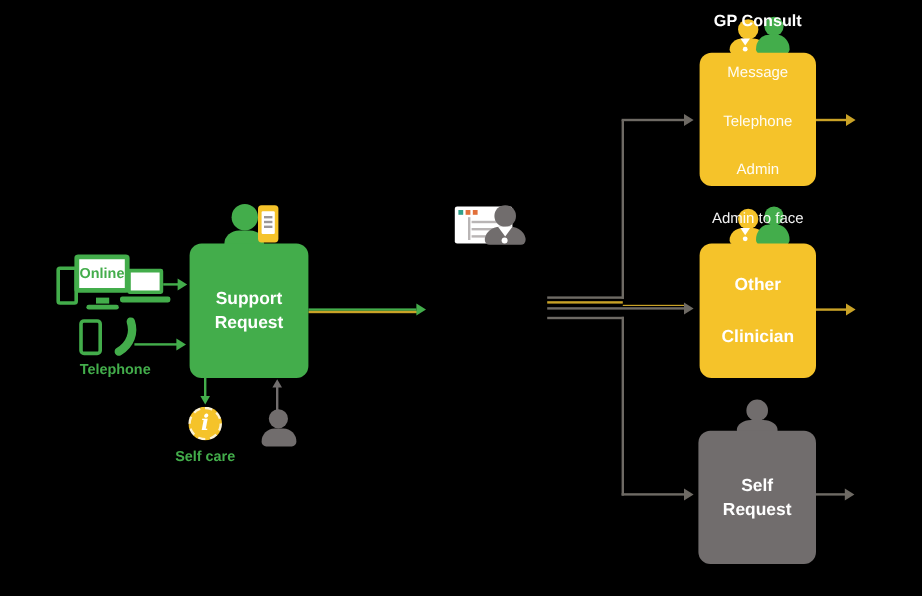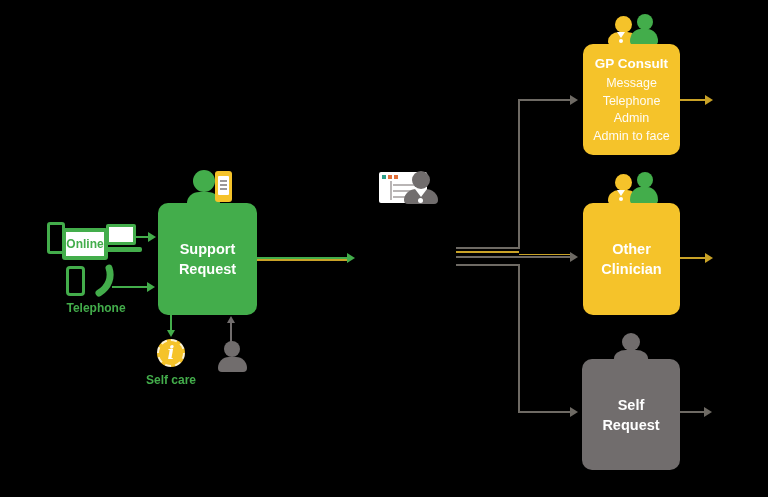--- a/index.html
+++ b/index.html
@@ -8,21 +8,21 @@
     font-family:"Liberation Sans",sans-serif;
     --green:#43ad4b; --yellow:#f5c32a; --gray:#716d6d;
     --line-gray:#6e6a64; --line-yellow:#c9a227;
   }
   .node{
     position:absolute;border-radius:10px;color:#fff;font-weight:bold;
     display:flex;flex-direction:column;align-items:center;justify-content:center;
     text-align:center;z-index:2;font-size:14.5px;line-height:20px;
   }
   .node.green{background:var(--green);}
-  .node.yellow{background:var(--yellow);}
+  .node.yellow{background:var(--yellow);gap:23px;}
   .node.gray{background:var(--gray);}
   .gp-title{font-weight:bold;font-size:13.5px;line-height:19px;margin-bottom:2px;}
   .gp-item{font-weight:400;font-size:12.5px;line-height:17.5px;color:rgba(255,255,255,.95);}
   .hline,.vline{position:absolute;z-index:1;}
   .ah{position:absolute;width:0;height:0;z-index:3;}
   .ah-r{border-top:5px solid transparent;border-bottom:5px solid transparent;border-left:8px solid #000;}
   .ah-d{border-left:4px solid transparent;border-right:4px solid transparent;border-top:7px solid #000;}
   .ah-u{border-left:4px solid transparent;border-right:4px solid transparent;border-bottom:7px solid #000;}
   .p-head{position:absolute;border-radius:50%;z-index:1;}
   .p-body{position:absolute;border-radius:48% 48% 5px 5px / 95% 95% 5px 5px;z-index:1;}
@@ -36,21 +36,21 @@
   .phone-screen-line{position:absolute;background:#9c9898;}
 </style>
 </head>
 <body>
 
 <div class="canvas" style="--green: #43ad4b; --yellow: #f5c32a; --gray: #716d6d; --line-gray: #6e6a64; --line-yellow: #c9a227;">
 
   <div class="devbox" style="left:47px;top:222px;width:18px;height:32px;border:3px solid var(--green);border-radius:3px;"></div>
   <div class="devbox" style="left:106px;top:224px;width:30px;height:21px;border:3px solid var(--green);background:#fff;border-radius:2px;"></div>
   <div class="devbox" style="left:100px;top:247px;width:42px;height:5px;background:var(--green);border-radius:2px;"></div>
-  <div class="devbox" style="left:62px;top:228px;width:46px;height:32px;border:4px solid var(--green);background:#fff;border-radius:3px;z-index:2;display:flex;align-items:center;justify-content:center;">
+  <div class="devbox" style="left:62px;top:212px;width:46px;height:32px;border:4px solid var(--green);background:#fff;border-radius:3px;z-index:2;display:flex;align-items:center;justify-content:center;">
     <span class="label green" style="position:static;font-size:12px;">Online</span>
   </div>
   <div class="devbox" style="left:80px;top:248px;width:11px;height:5px;background:var(--green);"></div>
   <div class="devbox" style="left:72px;top:254px;width:27px;height:4px;background:var(--green);border-radius:2px;"></div>
   <div class="hline" style="left:136px;top:236px;width:14px;height:2px;background:var(--green);"></div>
   <div class="ah ah-r" style="left:148px;top:232px;border-left-color:var(--green);"></div>
 
   <div class="devbox" style="left:66px;top:266px;width:19px;height:30px;border:3px solid var(--green);border-radius:4px;"></div>
   <svg style="position:absolute;left:92px;top:264px;" width="24" height="34" viewBox="0 0 24 34">
     <path d="M17 4 C 20 13, 17 23, 7 29" stroke="#43ad4b" stroke-width="7" stroke-linecap="round" fill="none"></path>

